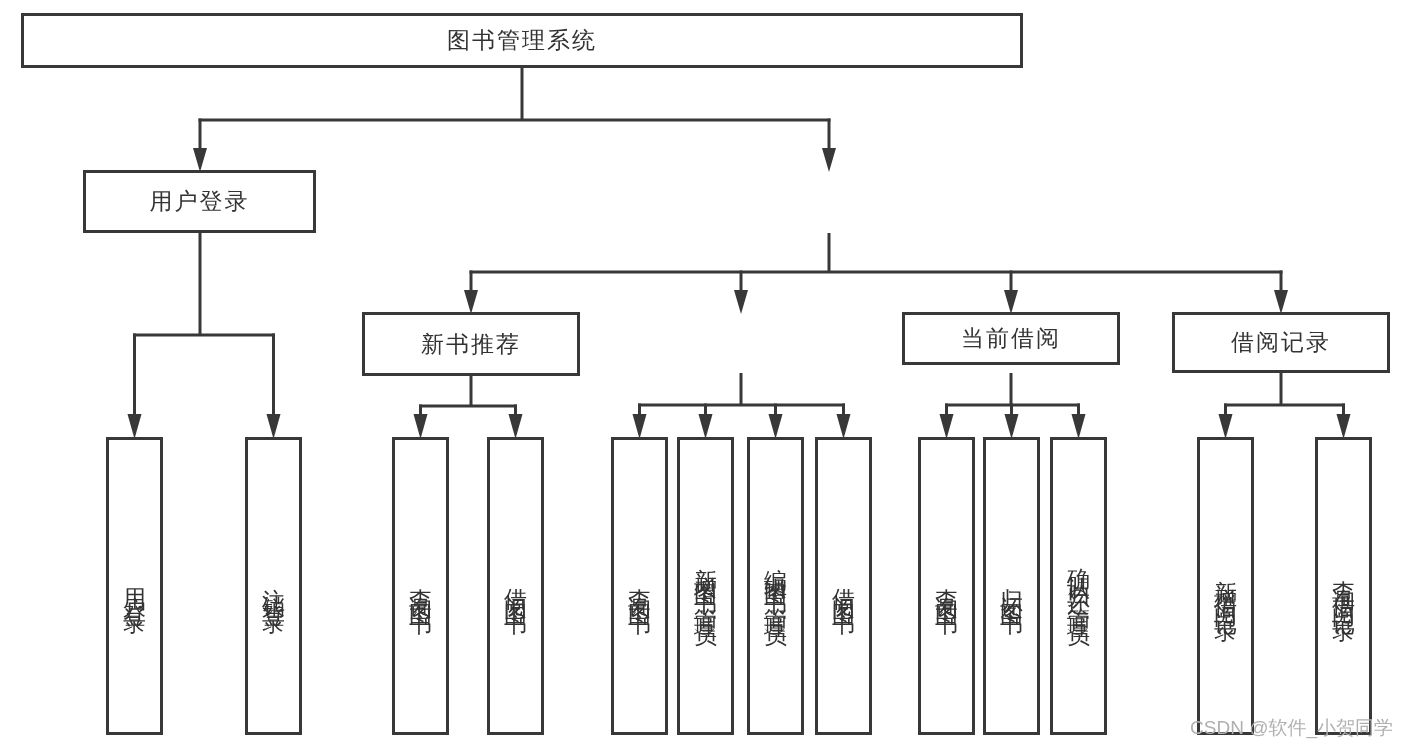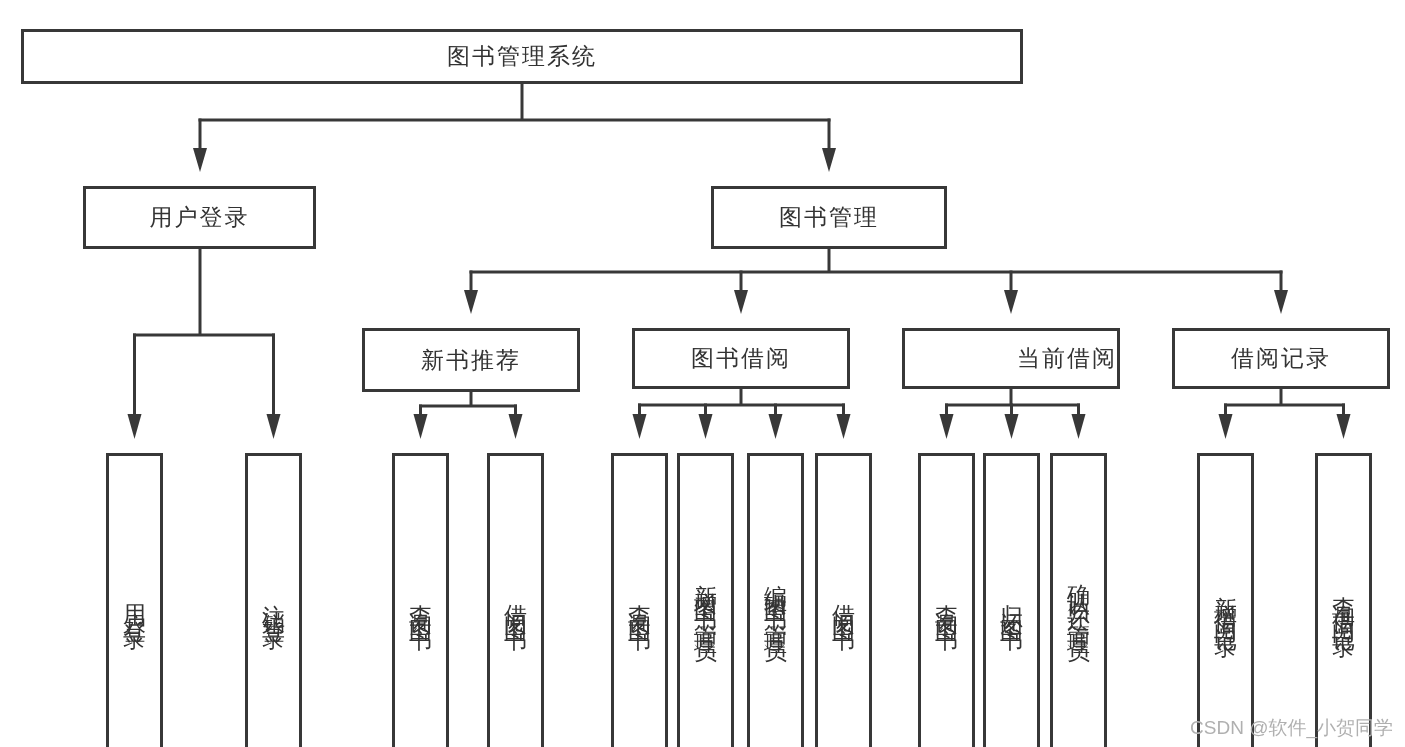--- a/index.html
+++ b/index.html
@@ -16,21 +16,21 @@
     font-family:"Liberation Sans","DejaVu Sans",sans-serif;
     color:var(--text);
     overflow:hidden;
   }
   svg.connectors{position:absolute;left:0;top:0;pointer-events:none;}
   .node{
     position:absolute;
     box-sizing:border-box;
     border:3px solid var(--line);
     background:var(--bg);
-    display:flex;align-items:center;justify-content:center;margin-top:16px;
+    display:flex;align-items:center;justify-content:center;
   }
   .hlabel{
     font-size:23px;
     letter-spacing:2px;
     color:var(--text);
     white-space:nowrap;
   }
   .vlabel{
     writing-mode:vertical-rl;
     text-orientation:mixed;
@@ -125,31 +125,25 @@
     </g>
   </svg>
 
   <div class="node" style="left:21px;top:13px;width:1002px;height:55px;">
     <span class="hlabel">图书管理系统</span>
   </div>
 
   <div class="node" style="left:83px;top:170px;width:233px;height:63px;">
     <span class="hlabel">用户登录</span>
   </div>
-  <div class="node" style="left:711px;top:170px;width:236px;height:63px;">
-    <span class="hlabel">图书管理</span>
-  </div>
 
   <div class="node" style="left:362px;top:312px;width:218px;height:64px;">
     <span class="hlabel">新书推荐</span>
   </div>
-  <div class="node" style="left:632px;top:312px;width:218px;height:61px;">
-    <span class="hlabel">图书借阅</span>
-  </div>
-  <div class="node" style="left:902px;top:312px;width:218px;height:61px;justify-content:flex-end;">
+  <div class="node" style="left:902px;top:312px;width:218px;height:53px;">
     <span class="hlabel">当前借阅</span>
   </div>
   <div class="node" style="left:1172px;top:312px;width:218px;height:61px;">
     <span class="hlabel">借阅记录</span>
   </div>
 
   <div class="node" style="left:106px;top:437px;width:57px;height:298px;">
     <span class="vlabel">用户登录</span>
   </div>
   <div class="node" style="left:245px;top:437px;width:57px;height:298px;">

